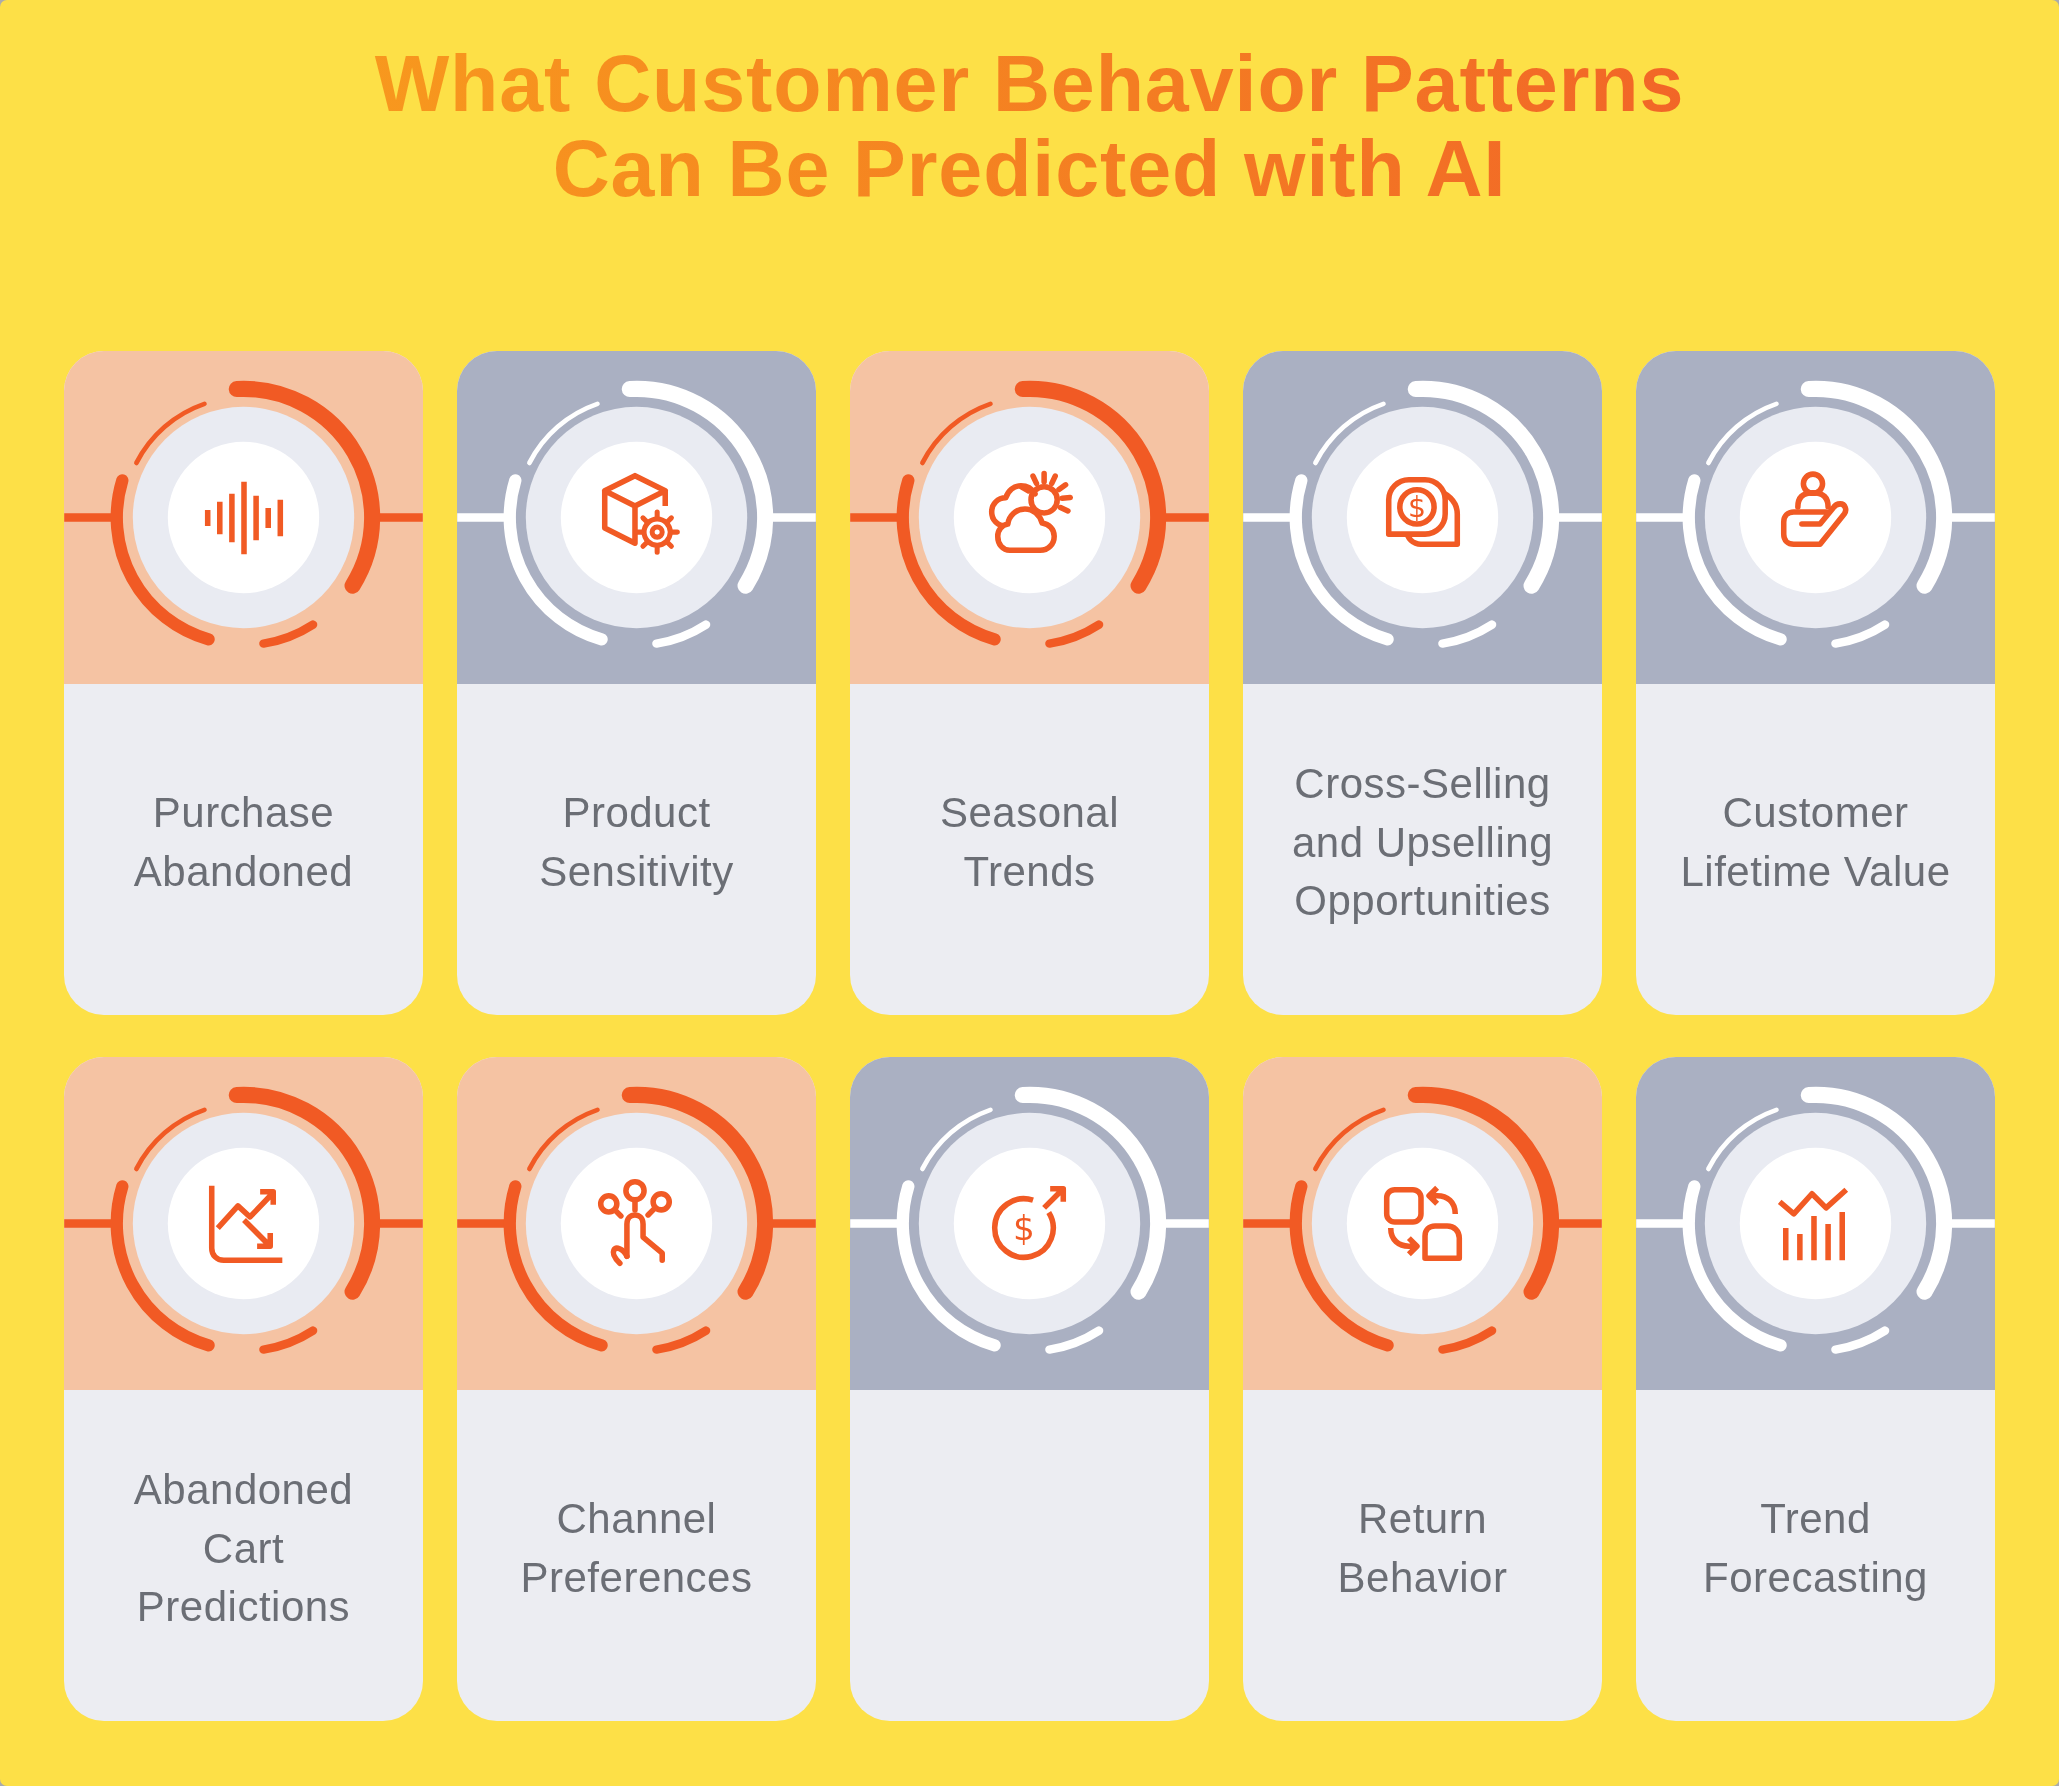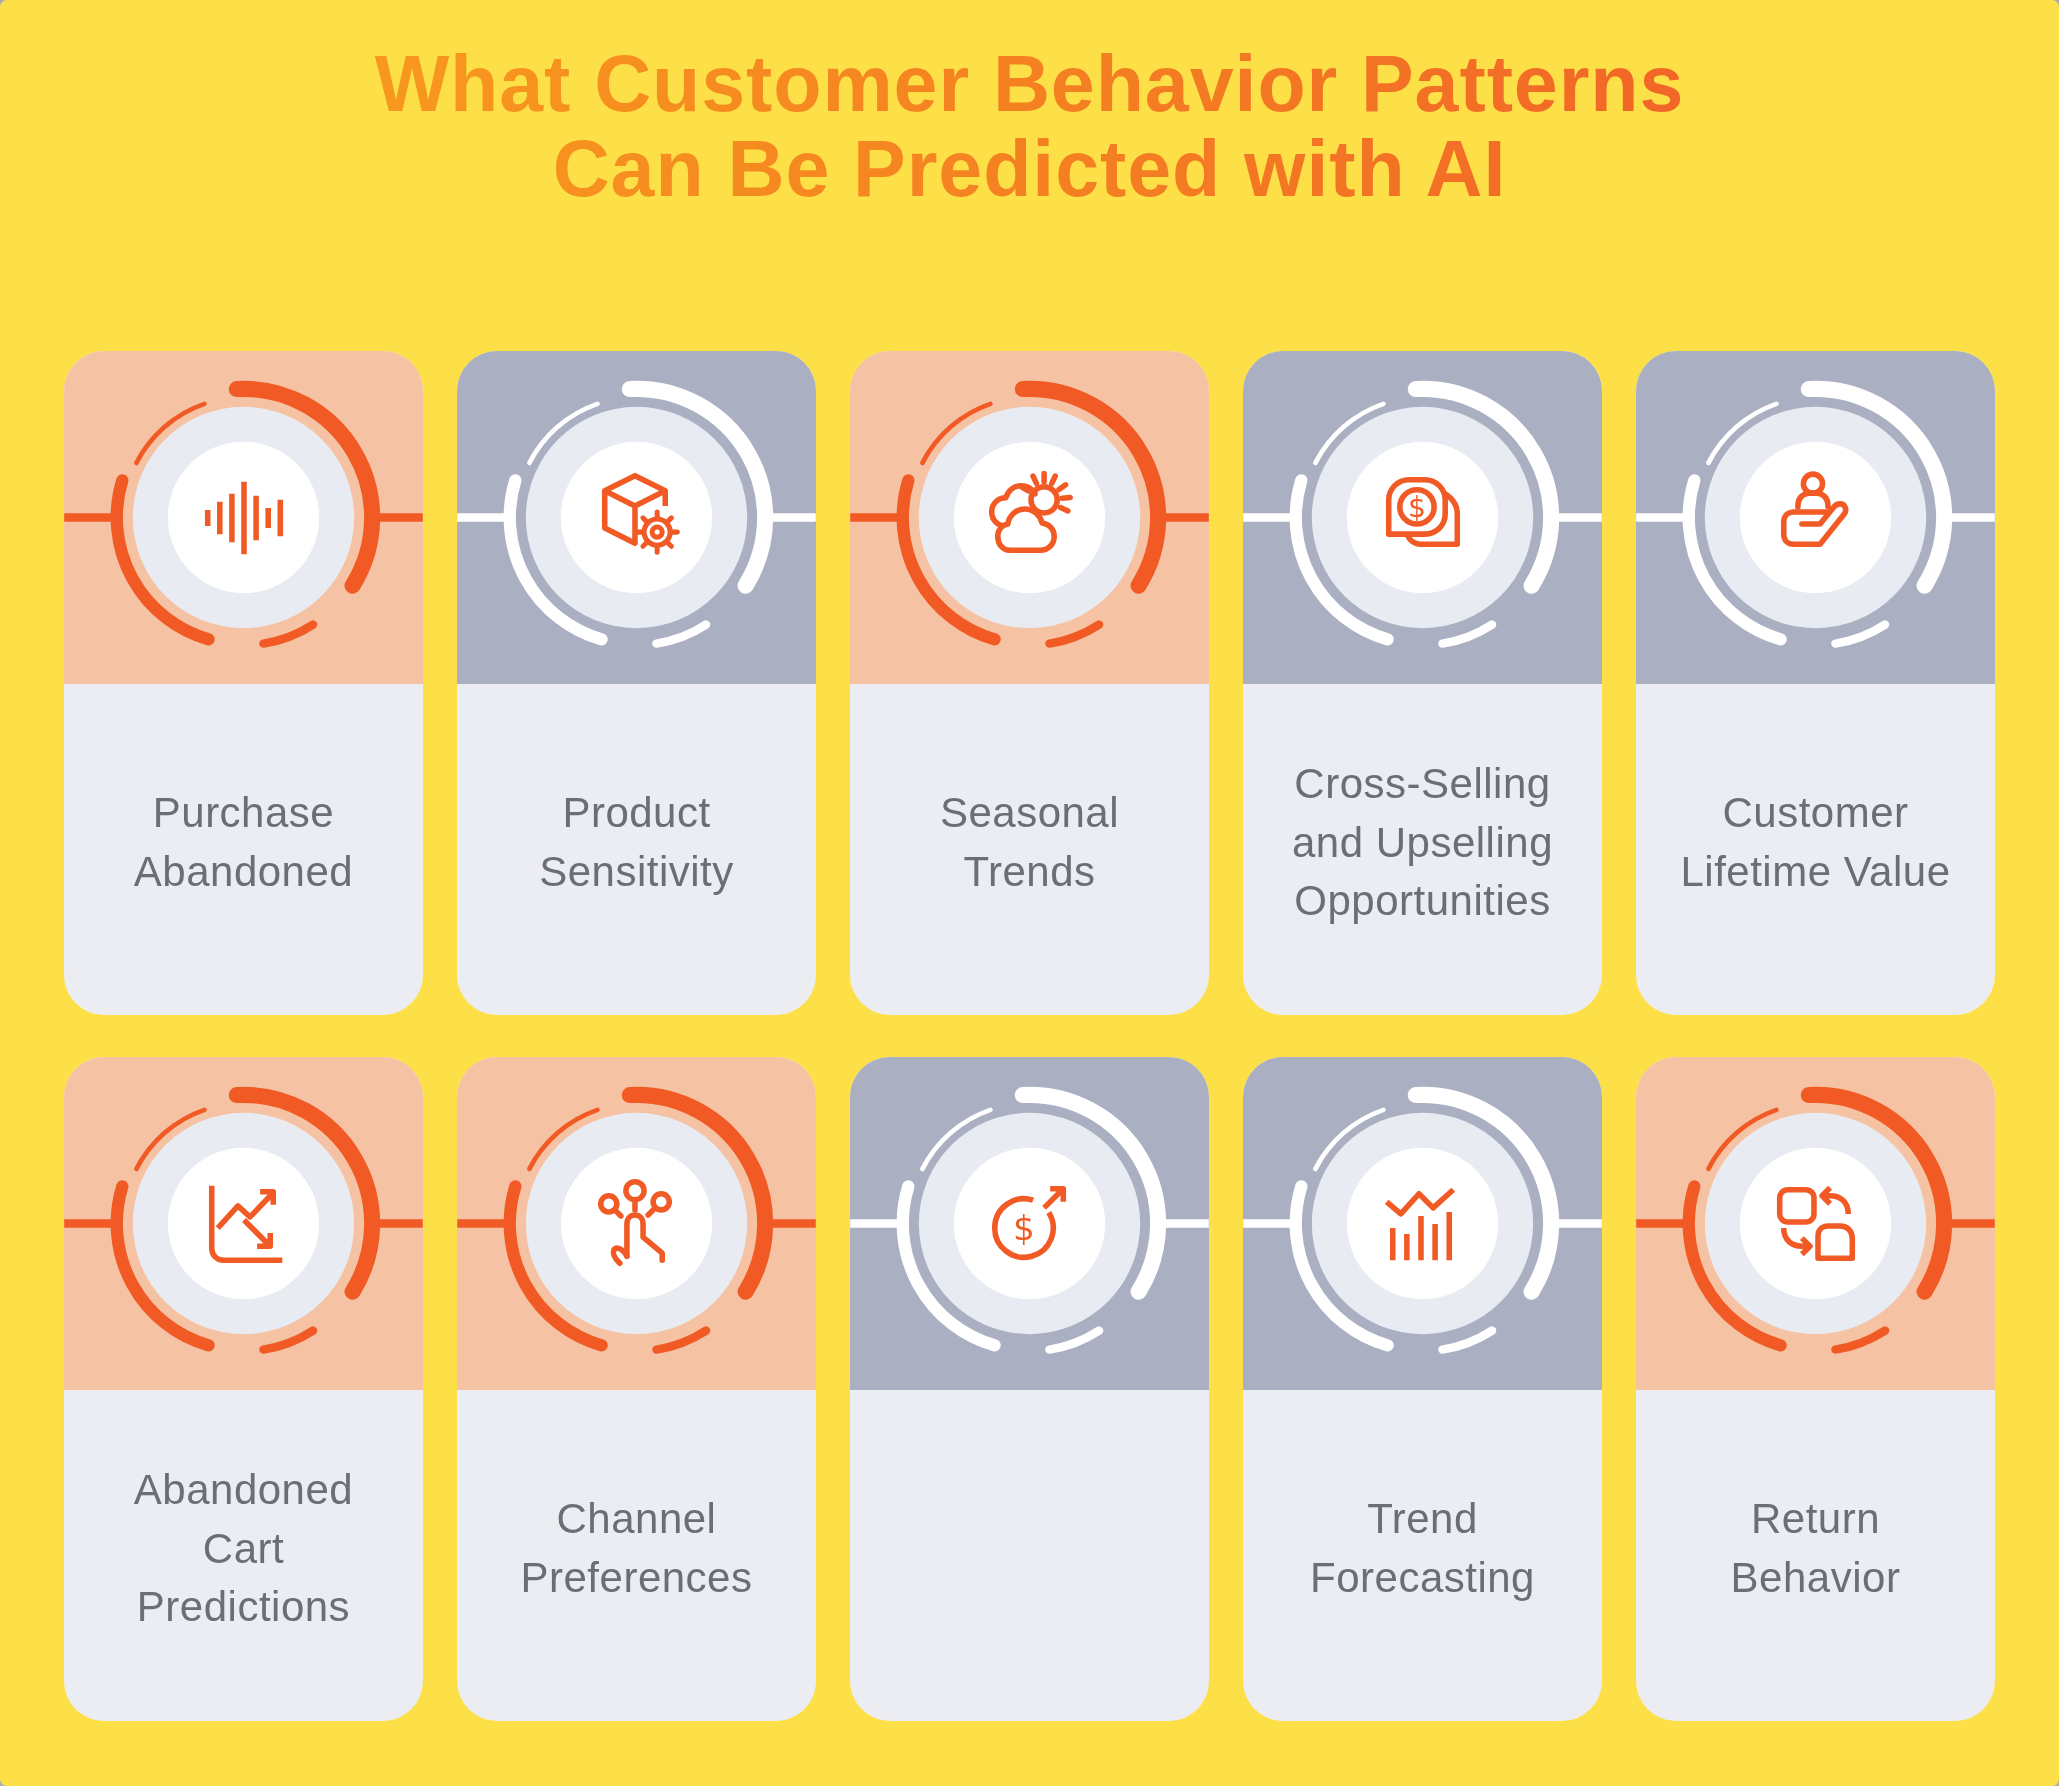--- a/index.html
+++ b/index.html
@@ -282,44 +282,20 @@
         <div class="iconwrap">
           <svg class="icon" viewBox="0 0 120 120">
             <path d="M78.6,48.6 A29,29 0 1 1 63,36.4"></path>
             <text class="txt" x="54" y="64" dy="0.36em" text-anchor="middle" font-size="34">$</text>
             <path d="M74,44 L92,26 M80,25 L93,25 L93,38"></path>
           </svg>
         </div>
       </div>
     </div>
 
-    <div class="card gray">
-      <div class="header">
-        <svg class="badge" viewBox="0 0 379 352">
-            <path d="M0,176 H54 M325,176 H379" stroke="#FFFFFF" stroke-width="9" fill="none"></path>
-            <circle cx="189.5" cy="176" r="117" fill="#E9EBF2"></circle>
-            <circle cx="189.5" cy="176" r="80" fill="#FFFFFF"></circle>
-            <path d="M182.4,40.2 A136,136 0 0 1 304.8,248.1" stroke="#FFFFFF" stroke-width="17" fill="none" stroke-linecap="round"></path>
-            <path d="M263.0,289.2 A135,135 0 0 1 210.6,309.3" stroke="#FFFFFF" stroke-width="9" fill="none" stroke-linecap="round"></path>
-            <path d="M152.6,304.8 A134,134 0 0 1 61.4,136.8" stroke="#FFFFFF" stroke-width="13" fill="none" stroke-linecap="round"></path>
-            <path d="M76.3,118.3 A127,127 0 0 1 148.2,55.9" stroke="#FFFFFF" stroke-width="5" fill="none" stroke-linecap="round"></path>
-          </svg>
-        <div class="iconwrap">
-          <svg class="icon" viewBox="0 0 120 120">
-            <path d="M30,64 V96 M44,70 V96 M58,52 V96 M72,60 V96 M86,48 V96"></path>
-            <path d="M24,38 L38,50 L56,30 L70,44 L90,26"></path>
-          </svg>
-        </div>
-      </div>
-      <div class="body">
-        <div class="label">Trend
-Forecasting</div>
-      </div>
-    </div>
-
     <div class="card orange">
       <div class="header">
         <svg class="badge" viewBox="0 0 379 352">
             <path d="M0,176 H54 M325,176 H379" stroke="#F15A24" stroke-width="9" fill="none"></path>
             <circle cx="189.5" cy="176" r="117" fill="#E9EBF2"></circle>
             <circle cx="189.5" cy="176" r="80" fill="#FFFFFF"></circle>
             <path d="M182.4,40.2 A136,136 0 0 1 304.8,248.1" stroke="#F15A24" stroke-width="17" fill="none" stroke-linecap="round"></path>
             <path d="M263.0,289.2 A135,135 0 0 1 210.6,309.3" stroke="#F15A24" stroke-width="9" fill="none" stroke-linecap="round"></path>
             <path d="M152.6,304.8 A134,134 0 0 1 61.4,136.8" stroke="#F15A24" stroke-width="13" fill="none" stroke-linecap="round"></path>
             <path d="M76.3,118.3 A127,127 0 0 1 148.2,55.9" stroke="#F15A24" stroke-width="5" fill="none" stroke-linecap="round"></path>
@@ -332,15 +308,39 @@
             <path d="M28,64 C28,76 36,82 46,82 L52,82 M46,74 L54,82 L46,90"></path>
           </svg>
         </div>
       </div>
       <div class="body">
         <div class="label">Return
 Behavior</div>
       </div>
     </div>
 
+    <div class="card gray">
+      <div class="header">
+        <svg class="badge" viewBox="0 0 379 352">
+            <path d="M0,176 H54 M325,176 H379" stroke="#FFFFFF" stroke-width="9" fill="none"></path>
+            <circle cx="189.5" cy="176" r="117" fill="#E9EBF2"></circle>
+            <circle cx="189.5" cy="176" r="80" fill="#FFFFFF"></circle>
+            <path d="M182.4,40.2 A136,136 0 0 1 304.8,248.1" stroke="#FFFFFF" stroke-width="17" fill="none" stroke-linecap="round"></path>
+            <path d="M263.0,289.2 A135,135 0 0 1 210.6,309.3" stroke="#FFFFFF" stroke-width="9" fill="none" stroke-linecap="round"></path>
+            <path d="M152.6,304.8 A134,134 0 0 1 61.4,136.8" stroke="#FFFFFF" stroke-width="13" fill="none" stroke-linecap="round"></path>
+            <path d="M76.3,118.3 A127,127 0 0 1 148.2,55.9" stroke="#FFFFFF" stroke-width="5" fill="none" stroke-linecap="round"></path>
+          </svg>
+        <div class="iconwrap">
+          <svg class="icon" viewBox="0 0 120 120">
+            <path d="M30,64 V96 M44,70 V96 M58,52 V96 M72,60 V96 M86,48 V96"></path>
+            <path d="M24,38 L38,50 L56,30 L70,44 L90,26"></path>
+          </svg>
+        </div>
+      </div>
+      <div class="body">
+        <div class="label">Trend
+Forecasting</div>
+      </div>
+    </div>
+
   </div>
 </div>
 
 
 </body></html>

